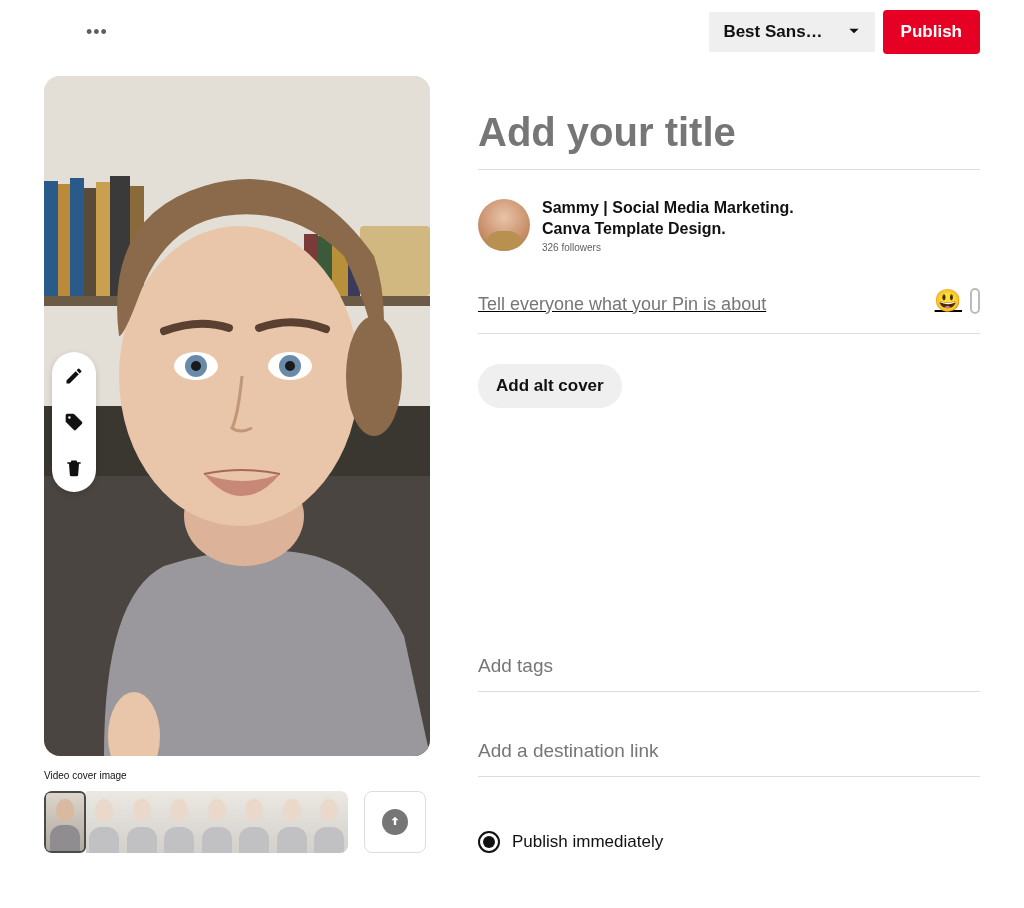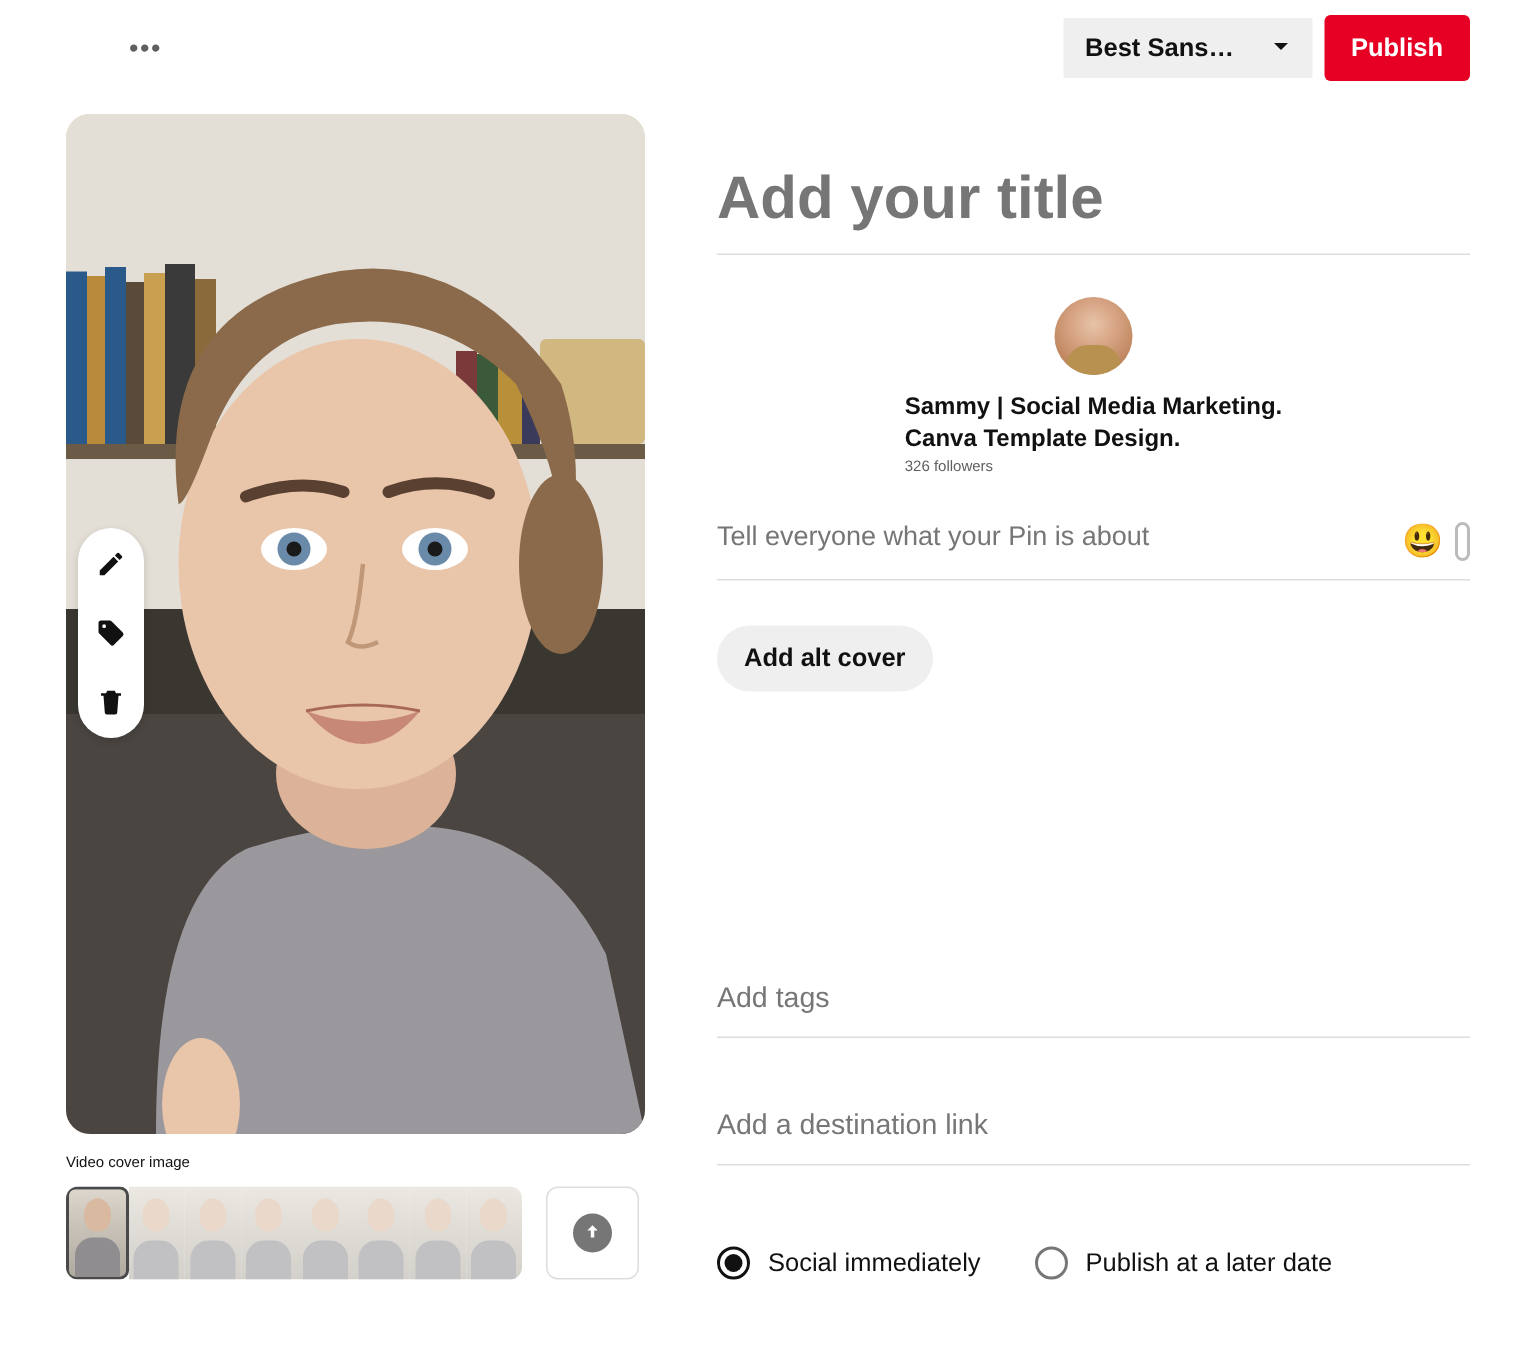--- a/index.html
+++ b/index.html
@@ -186,21 +186,20 @@
       width: 100%;
       padding: 6px 0 14px 0;
       outline: none;
     }
     .title-input::placeholder { color: #767676; }
     .user-row {
       display: flex;
       align-items: center;
       gap: 12px;
       margin-top: 28px;
-      flex-direction: column;
     }
     .avatar {
       width: 52px;
       height: 52px;
       border-radius: 50%;
       background: radial-gradient(circle at 50% 35%, #e8c4a8 0%, #d4a080 40%, #c08860 70%);
       flex-shrink: 0;
       position: relative;
       overflow: hidden;
     }
@@ -219,25 +218,26 @@
       color: #111;
       line-height: 1.3;
     }
     .user-followers {
       font-size: 10px;
       color: #5f5f5f;
       margin-top: 2px;
     }
     .desc-row {
       display: flex;
-      align-items: flex-end;
+      align-items: flex-start;
       border-bottom: 1px solid #ddd;
-      margin-top: 24px;
+      margin-top: 35px;
       padding-bottom: 12px;
       gap: 8px;
+      text-decoration: underline;
     }
     .desc-input {
       border: none;
       font-size: 18px;
       color: #111;
       flex: 1;
       outline: none;
       padding: 6px 0;
     }
     .desc-input::placeholder { color: #767676; }
@@ -467,22 +467,18 @@
 
       <div class="link-wrap">
         <input class="text-input-line" placeholder="Add a destination link" style="">
       </div>
 
       <div class="radio-row">
         <div class="radio-opt">
           <div class="radio-circle">
               <div class="radio-dot"></div>
             </div>
-          <span class="radio-label">Social immediately</span>
-        </div>
-        <div class="radio-opt">
-          <div class="radio-circle unchecked"></div>
-          <span class="radio-label">Publish at a later date</span>
+          <span class="radio-label">Publish immediately</span>
         </div>
       </div>
     </div>
   </div>
 </div>
 
 </body></html>

